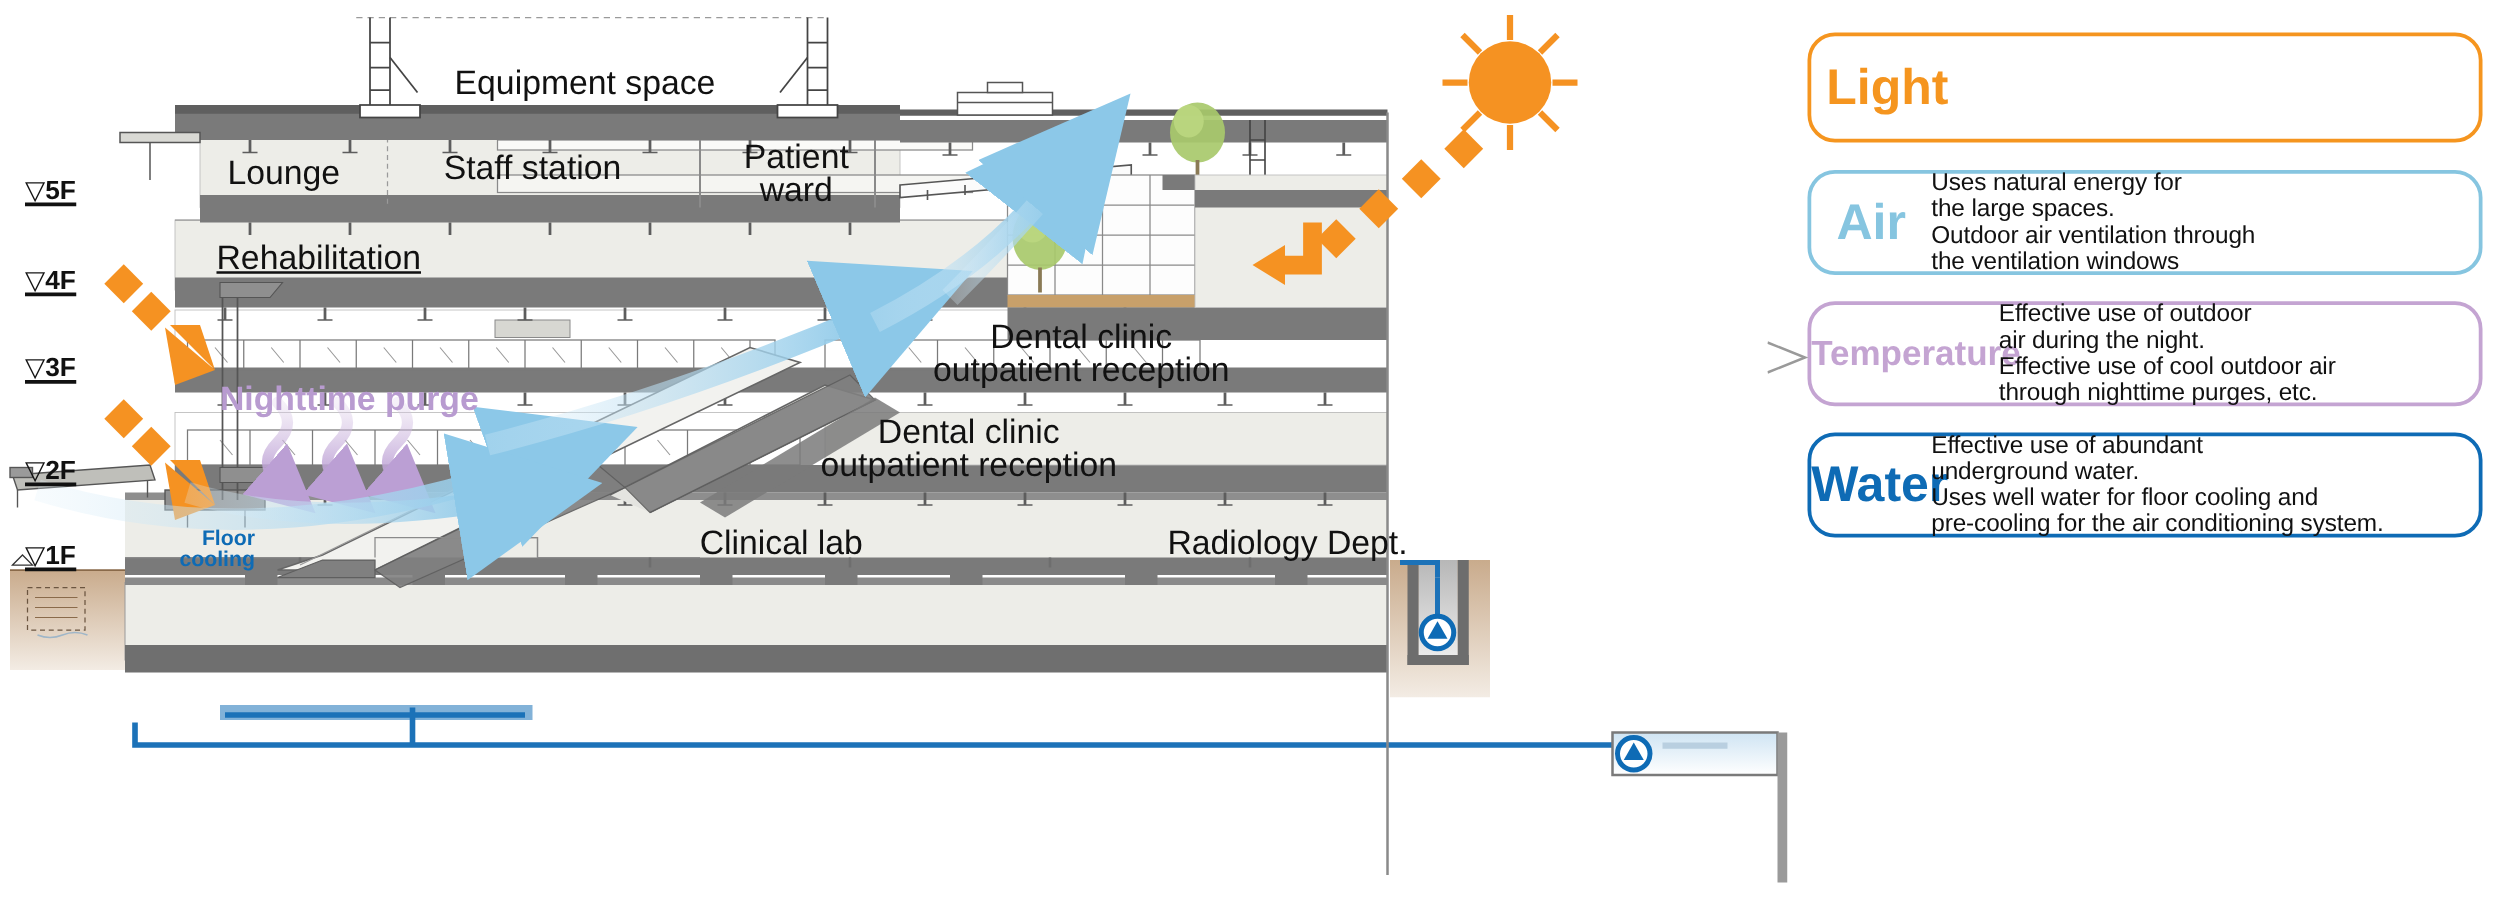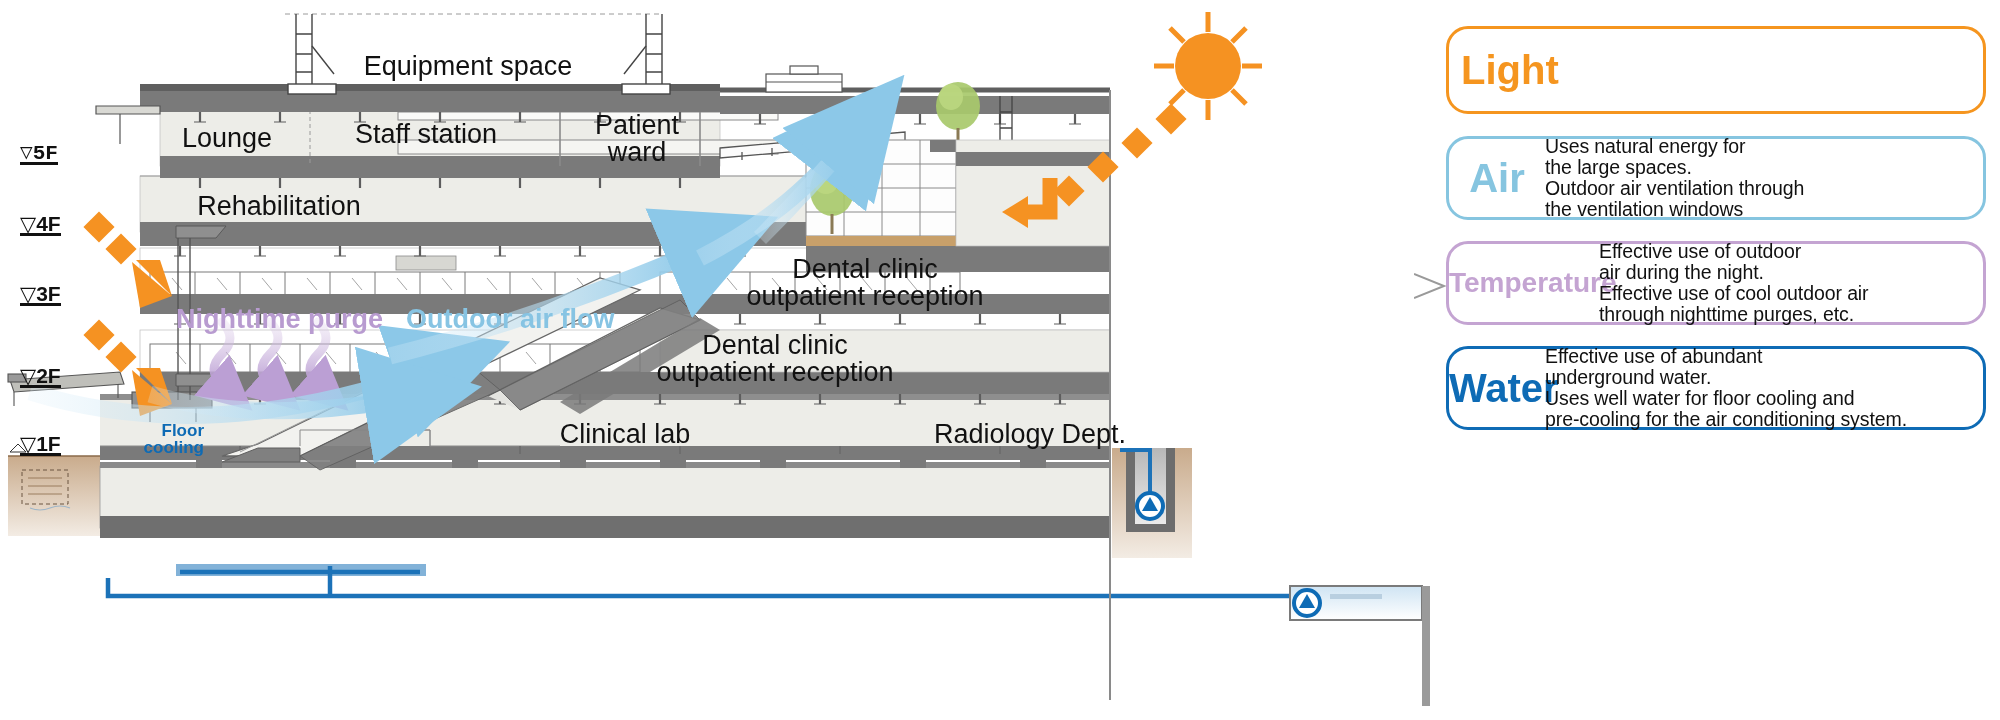--- a/index.html
+++ b/index.html
@@ -406,21 +406,21 @@
       <path d="M150,394 Q250,424 398,400" marker-end="url(#mSky)"></path>
 
       <path d="M390,356 Q540,318 700,250" marker-end="url(#mSky)"></path>
 
       <path d="M700,258 Q790,212 840,148" marker-end="url(#mSky)"></path>
 
       <path d="M760,238 Q810,188 850,140" marker-end="url(#mSky)"></path>
     </g>
   </svg>
 
-  <div class="floor-mark" style="left:20px;top:140px;font-family:Liberation Mono, monospace;">
+  <div class="floor-mark" style="left:20px;top:140px;">
     <span>▽5F</span>
     <span class="rule"></span>
   </div>
   <div class="floor-mark" style="left:20px;top:212px;">
     <span>▽4F</span>
     <span class="rule"></span>
   </div>
   <div class="floor-mark" style="left:20px;top:282px;">
     <span>▽3F</span>
     <span class="rule"></span>
@@ -436,36 +436,35 @@
 
   <div class="room" style="left:358px;top:52px;width:220px;">Equipment space</div>
 
   <div class="room" style="left:172px;top:124px;width:110px;">Lounge</div>
 
   <div class="room" style="left:336px;top:120px;width:180px;">Staff station</div>
 
   <div class="room two" style="left:584px;top:112px;width:106px;white-space:pre-line;">Patient
 ward</div>
 
-  <div class="room" style="left:184px;top:192px;width:190px;">Rehabilitation</div>
+  <div class="room" style="left:160px;top:192px;width:190px;text-decoration:underline;">Rehabilitation</div>
 
   <div class="room two" style="left:740px;top:256px;width:250px;white-space:pre-line;">Dental clinic
 outpatient reception</div>
 
   <div class="room two" style="left:650px;top:332px;width:250px;white-space:pre-line;">Dental clinic
 outpatient reception</div>
 
   <div class="room" style="left:540px;top:420px;width:170px;">Clinical lab</div>
 
   <div class="room" style="left:930px;top:420px;width:200px;">Radiology Dept.</div>
 
 
   <div class="anno purple" style="left:176px;top:305px;">Nighttime purge</div>
 
-  <div class="anno skyblue" style="left:406px;top:305px;">Outdoor air flow</div>
 
   <div class="anno blue" style="left:118px;top:422px;width:86px;white-space:pre-line;">Floor
 cooling</div>
 
   <svg class="abs" style="left:1112px;top:448px;width:80px;height:110px;" viewBox="0 0 80 110">
     <rect x="0" y="0" width="80" height="110" fill="url(#gSoil)"></rect>
     <rect x="14" y="0" width="9" height="84" fill="#6d6d6d"></rect>
     <rect x="54" y="0" width="9" height="84" fill="#6d6d6d"></rect>
     <rect x="23" y="0" width="31" height="84" fill="url(#gWell)"></rect>
     <rect x="14" y="76" width="49" height="8" fill="#6d6d6d"></rect>

